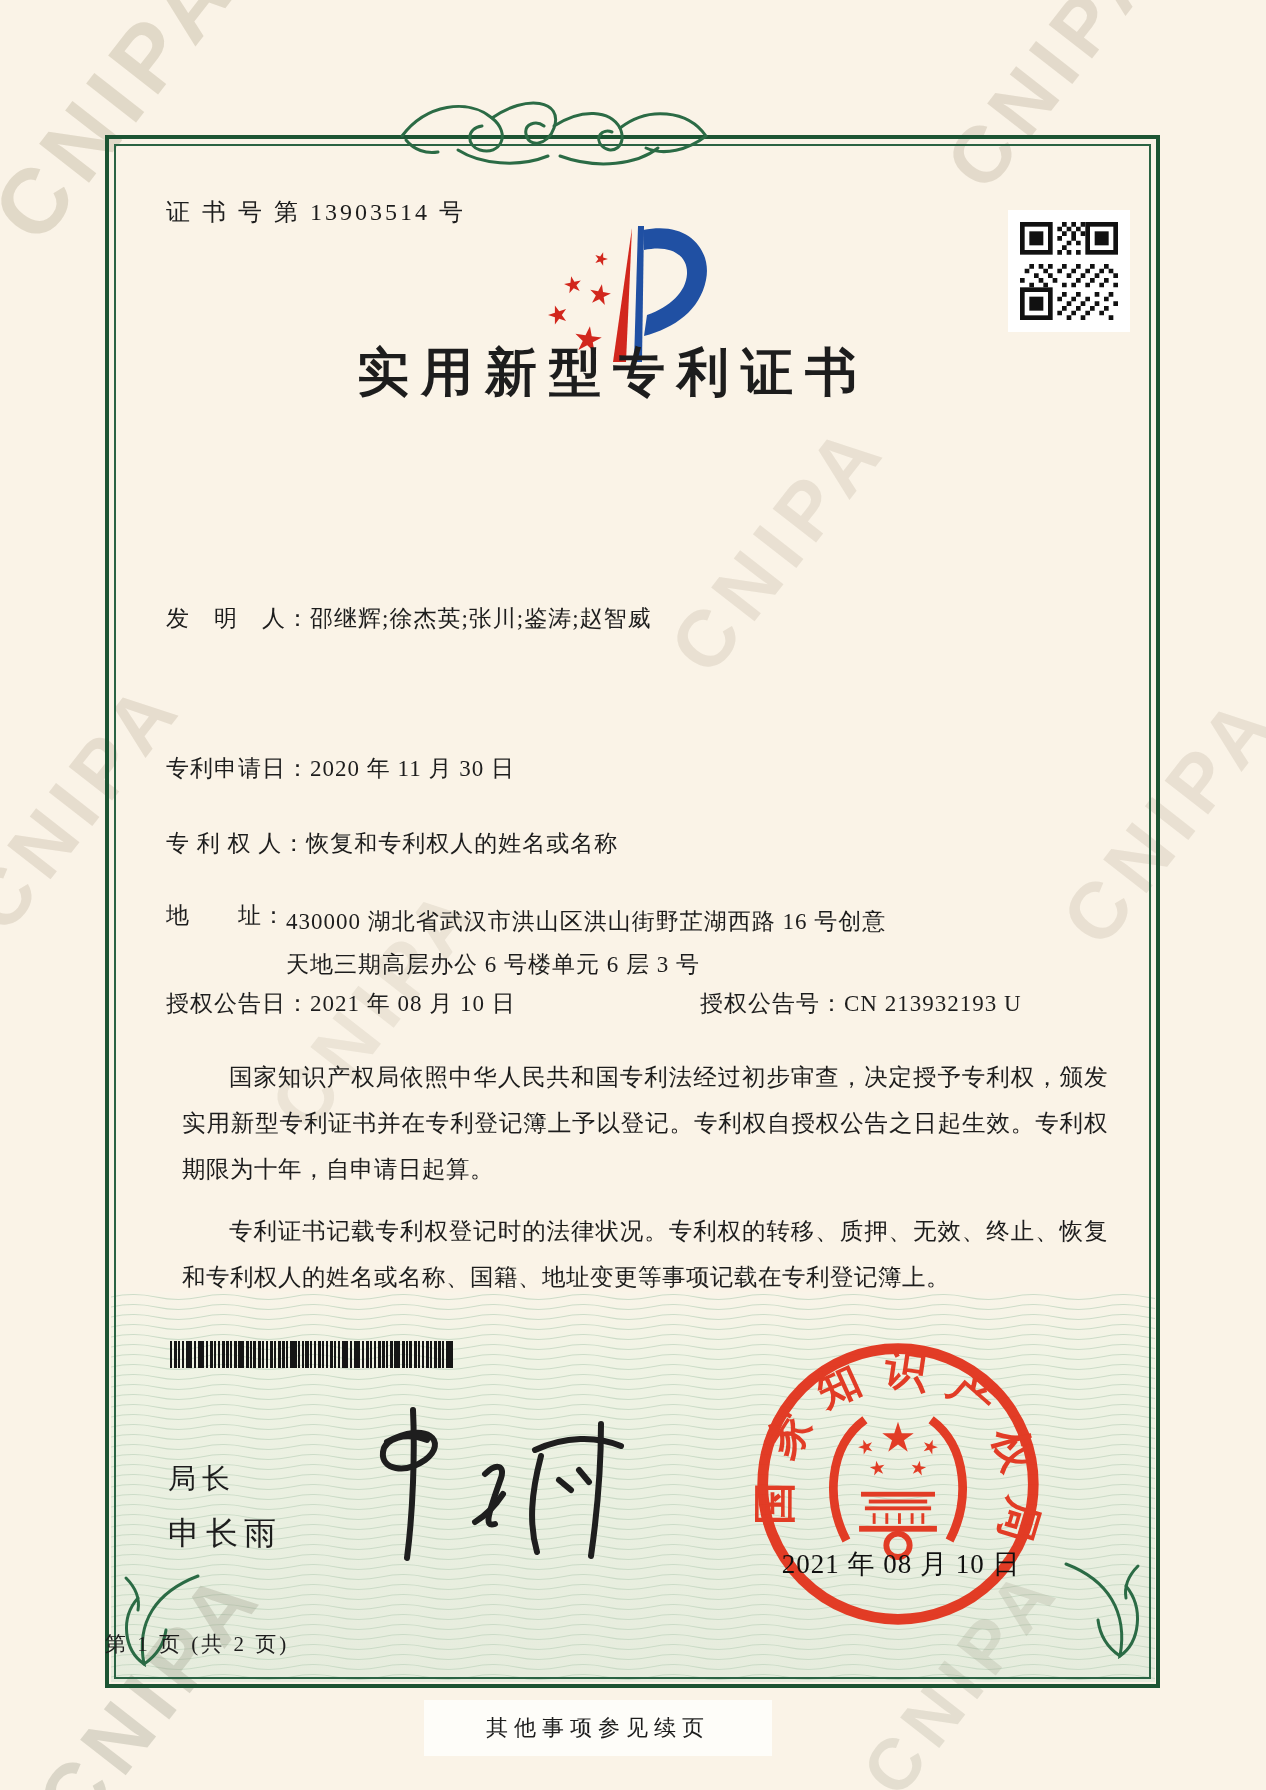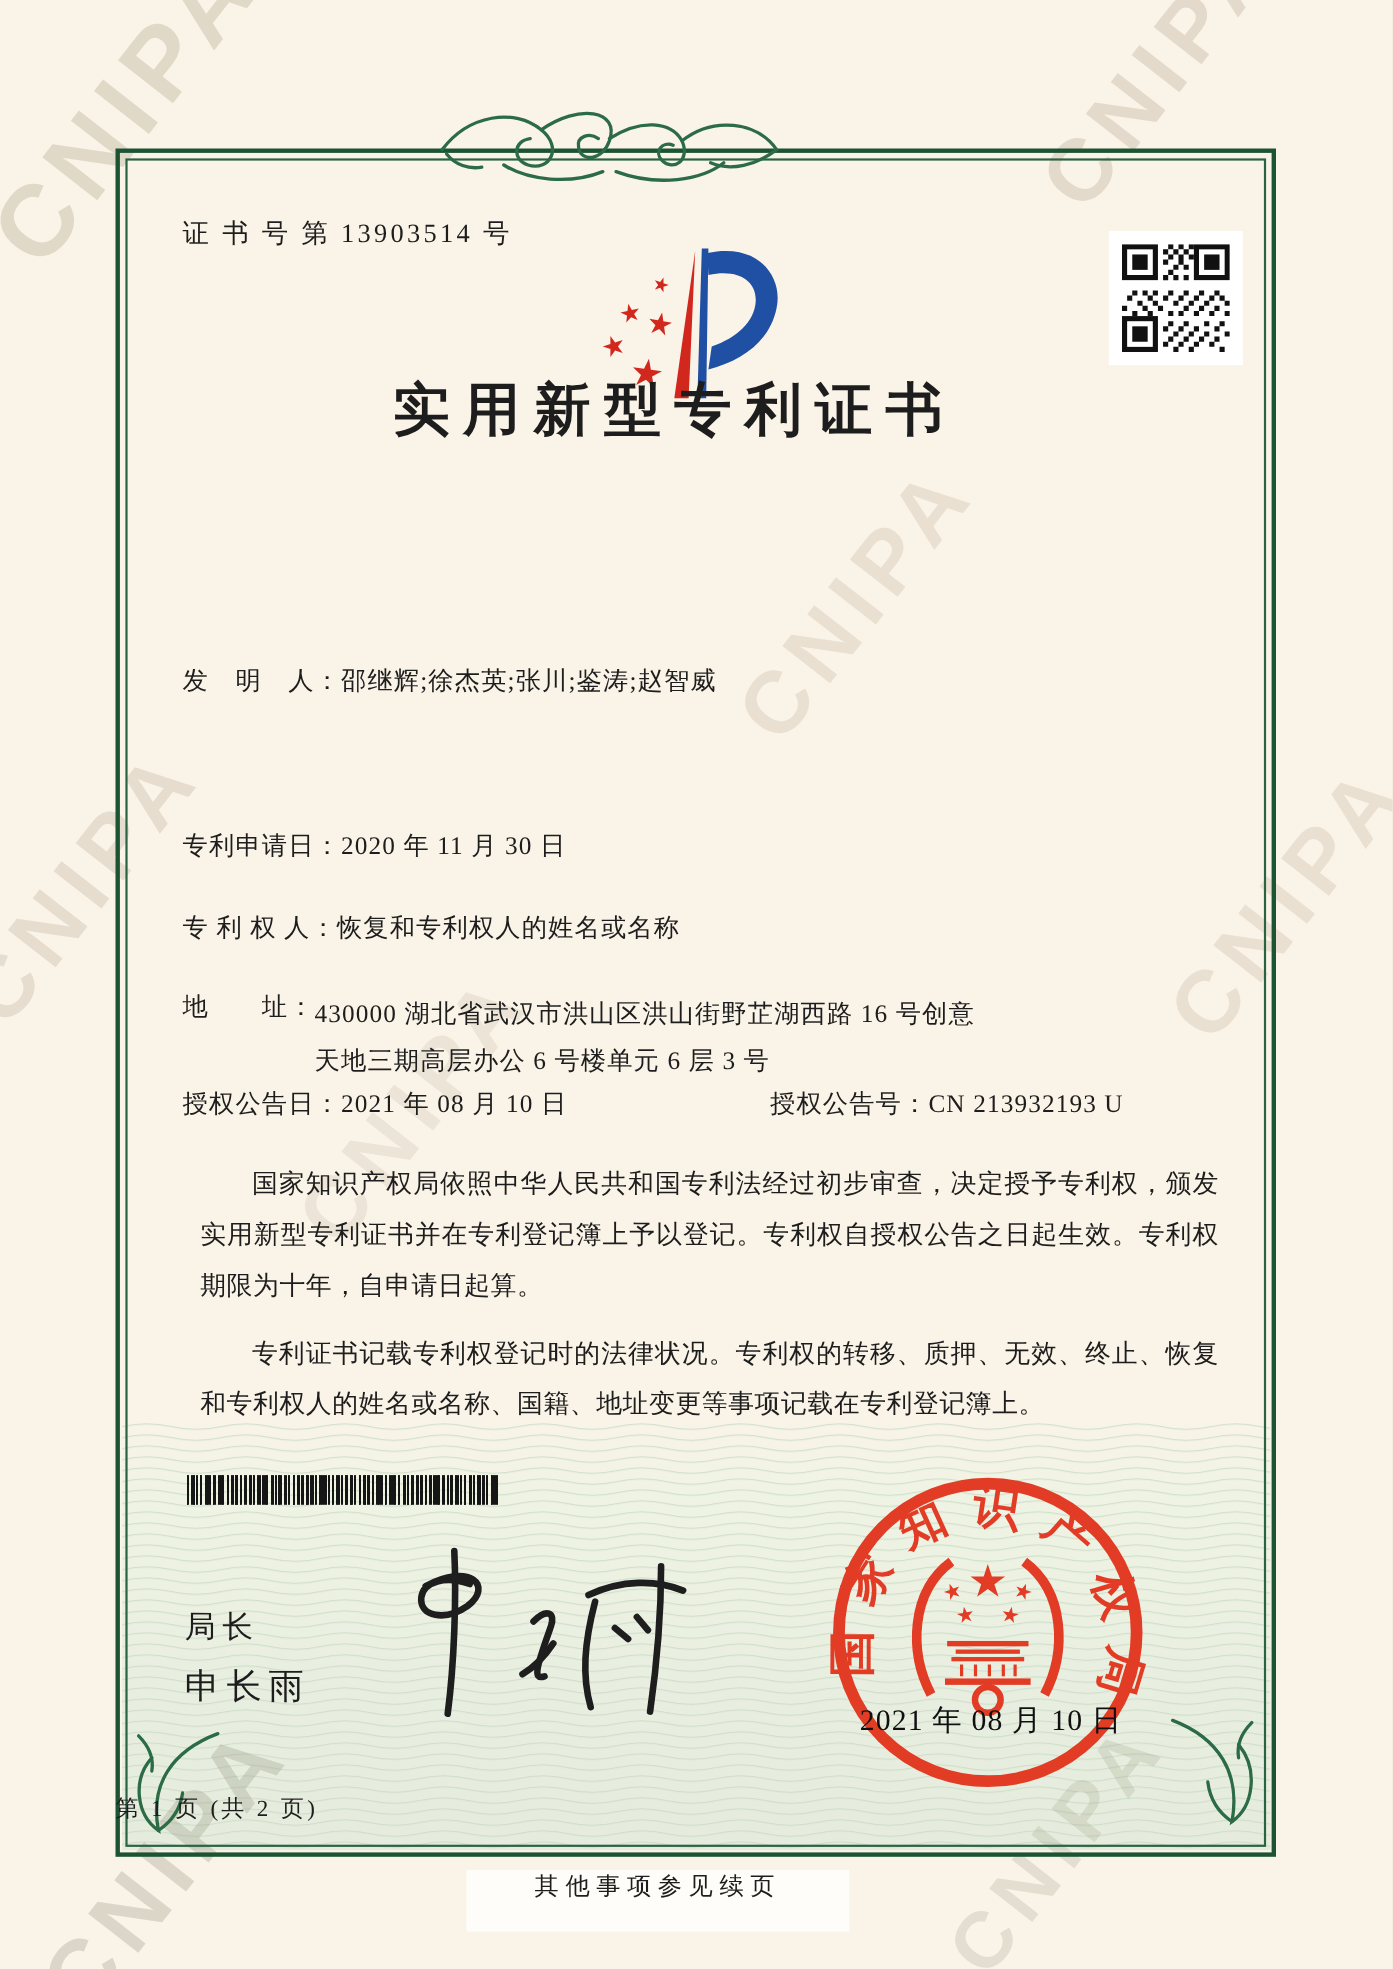--- a/index.html
+++ b/index.html
@@ -72,21 +72,21 @@
     font-family:"Liberation Sans",sans-serif;font-size:32px;letter-spacing:6px;font-weight:500}
   .sig-script{position:absolute;left:335px;top:1402px;width:300px;height:180px;z-index:5}
   
   .seal{position:absolute;left:752px;top:1338px;width:292px;height:292px;z-index:6;opacity:.95}
   .seal-date{position:absolute;left:770px;top:1546px;width:262px;text-align:center;z-index:7;
     font-size:27px;letter-spacing:1px;color:#101010;white-space:nowrap}
   
   .page-no{position:absolute;left:105px;top:1630px;width:990px;text-align:left;z-index:5;
     font-size:21px;letter-spacing:3px}
   .note-box{position:absolute;left:424px;top:1700px;width:348px;height:56px;background:#fefdf9;z-index:5;
-    display:flex;align-items:flex-start;justify-content:center;font-size:22px;letter-spacing:6px}
+    display:flex;align-items:center;justify-content:center;font-size:22px;letter-spacing:6px}
 </style>
 </head>
 <body>
 
 <div class="page">
 
   <div class="band">
     <svg viewBox="0 0 1044 390" preserveAspectRatio="none">
       <defs>
         <pattern id="wv" width="90" height="10" patternUnits="userSpaceOnUse">

